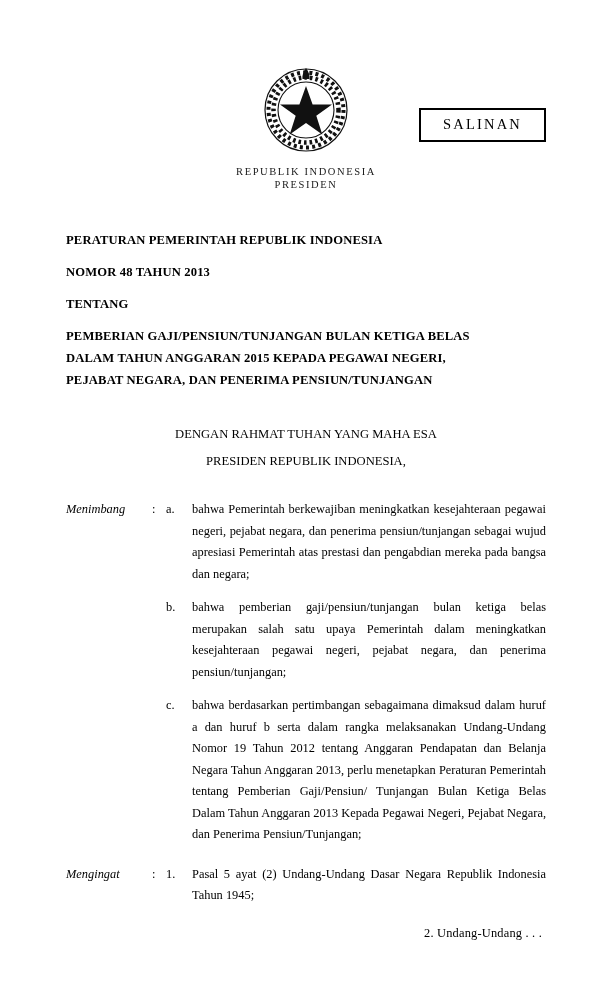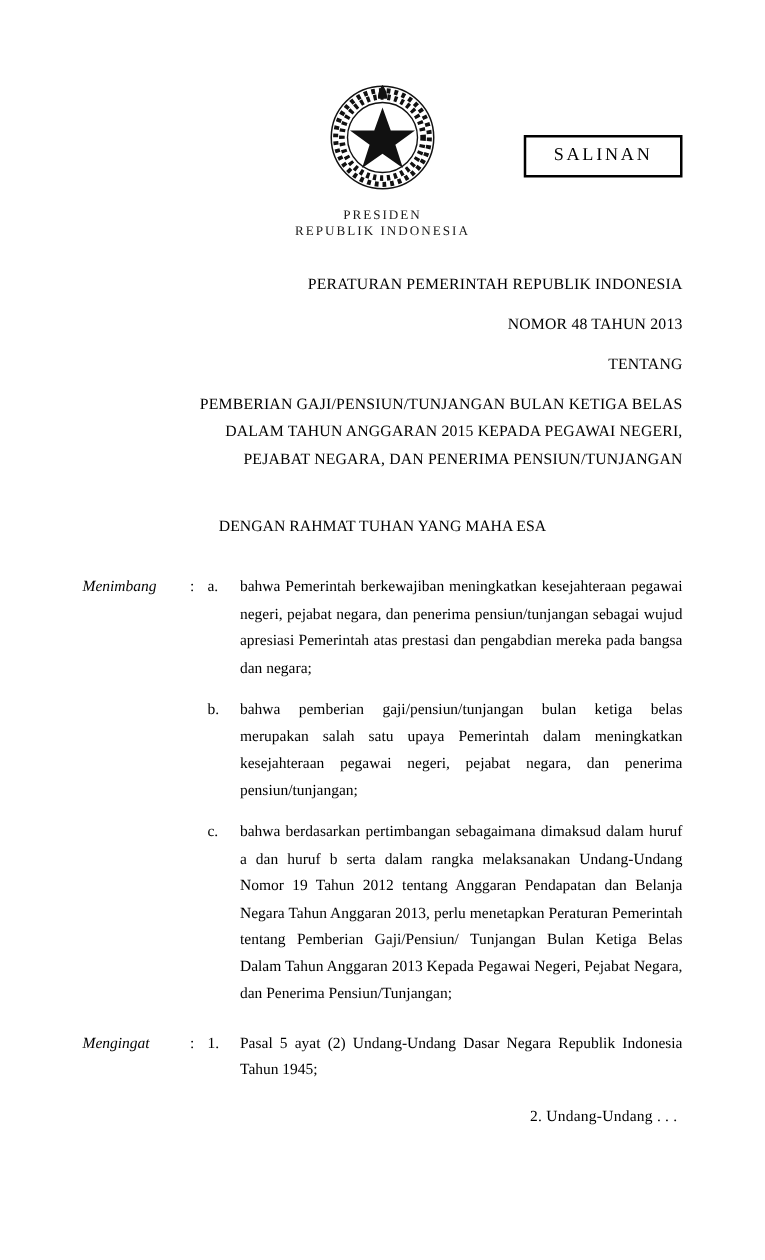--- a/index.html
+++ b/index.html
@@ -56,25 +56,26 @@
     border: 2px solid #000;
     padding: 6px 22px 7px 22px;
     font-family: "Liberation Serif", serif;
     font-size: 14.5px;
     letter-spacing: 2.2px;
     font-weight: normal;
   }
 
   
   .title-block {
-    text-align: right;
-    margin-top: 24px;
+    text-align: left;
+    margin-top: 38px;
     font-size: 12.6px;
     line-height: 22px;
     letter-spacing: 0.15px;
+    font-weight: bold;
   }
   .title-block .line { display: block; }
   .gap-sm { height: 10px; }
 
   .preamble {
     text-align: center;
     margin-top: 30px;
     font-size: 12.6px;
     line-height: 27px;
   }
@@ -157,39 +158,40 @@
           </g>
 
           <polygon points="54,22 60.6,40.4 80,40.4 64.3,51.8 70.3,70.4 54,58.9 37.7,70.4 43.7,51.8 28,40.4 47.4,40.4"></polygon>
 
           <path d="M54 4 C57 8 58 12 57.5 15 L50.5 15 C50 12 51 8 54 4 Z"></path>
         </g>
       </svg>
     </div>
 
     <div class="emblem-caption">
+      <div>REPUBLIK INDONESIA</div>
       <div>PRESIDEN</div>
-      <div>REPUBLIK INDONESIA</div>
     </div>
   </div>
 
   <div class="title-block">
     <span class="line">PERATURAN PEMERINTAH REPUBLIK INDONESIA</span>
     <div class="gap-sm"></div>
     <span class="line">NOMOR 48 TAHUN 2013</span>
     <div class="gap-sm"></div>
     <span class="line">TENTANG</span>
     <div class="gap-sm"></div>
     <span class="line">PEMBERIAN GAJI/PENSIUN/TUNJANGAN BULAN KETIGA BELAS</span>
     <span class="line">DALAM TAHUN ANGGARAN 2015 KEPADA PEGAWAI NEGERI,</span>
     <span class="line">PEJABAT NEGARA, DAN PENERIMA PENSIUN/TUNJANGAN</span>
   </div>
 
   <div class="preamble">
     <div>DENGAN RAHMAT TUHAN YANG MAHA ESA</div>
+    <div>PRESIDEN REPUBLIK INDONESIA,</div>
   </div>
 
   <div class="body-block">
 
     <div class="clause">
       <div class="col-label">Menimbang</div>
       <div class="col-colon">:</div>
       <div class="col-marker">a.</div>
       <div class="col-text">bahwa Pemerintah berkewajiban meningkatkan kesejahteraan pegawai negeri, pejabat negara, dan penerima pensiun/tunjangan sebagai wujud apresiasi Pemerintah atas prestasi dan pengabdian mereka pada bangsa dan negara;</div>
     </div>

